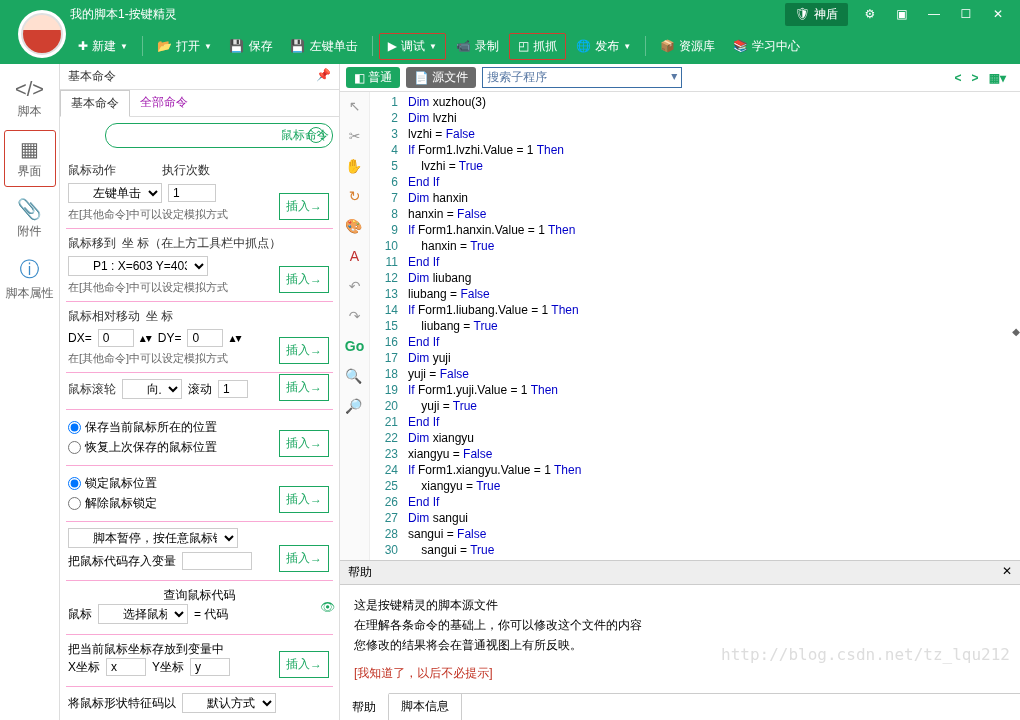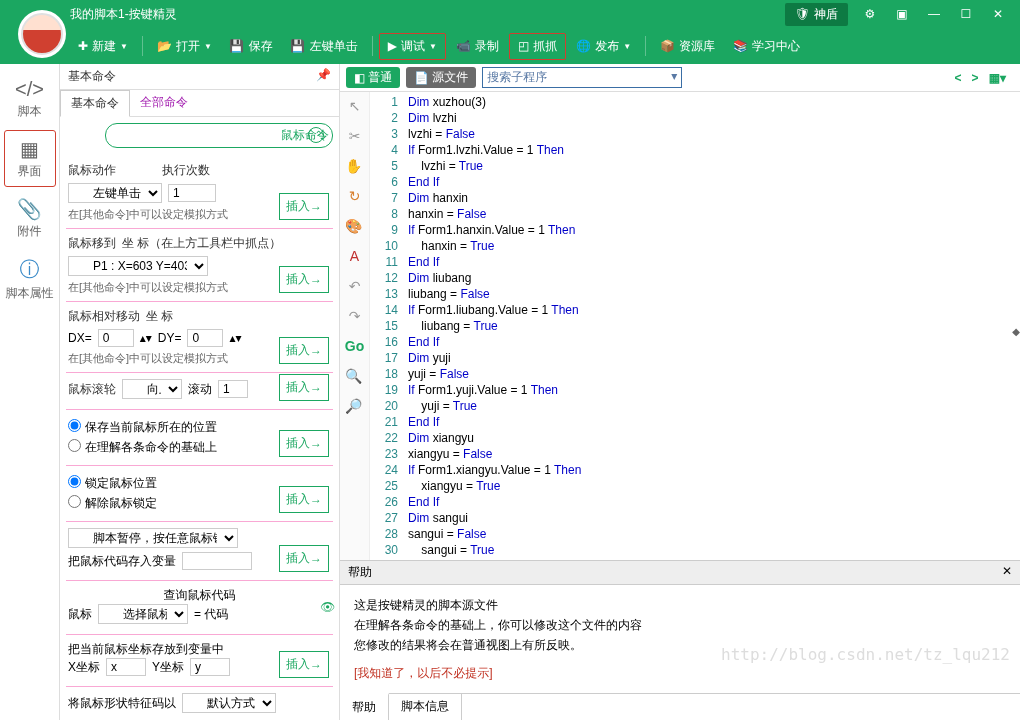--- a/index.html
+++ b/index.html
@@ -30,21 +30,21 @@
 .cat-header { border: 1px solid #1ba761; border-radius: 12px; padding: 3px; text-align: right; color: #1ba761; margin-bottom: 8px; position: relative; cursor: pointer; margin-left: 39px; }
 .cat-collapse { position: absolute; right: 8px; top: 3px; border: 1px solid #1ba761; border-radius: 50%; width: 16px; height: 16px; font-size: 10px; line-height: 14px; }
 .cmd-block { border-bottom: 1px solid #f9a8d4; padding: 6px 2px; position: relative; }
 .cmd-row { display: flex; align-items: center; gap: 6px; margin-bottom: 4px; flex-wrap: wrap; }
 .cmd-label { color: #333; }
 .cmd-select, .cmd-input { border: 1px solid #ccc; padding: 1px 4px; background: #fff; }
 .cmd-select { min-width: 60px; padding-left: 20px; }
 .cmd-input { width: 48px; }
 .insert-btn { border: 1px solid #1ba761; color: #1ba761; background: #fff; padding: 4px 6px; cursor: pointer; position: absolute; right: 4px; bottom: 8px; }
 .cmd-note { color: #666; font-size: 11px; }
-.radio-row { display: flex; align-items: flex-start; gap: 4px; margin: 3px 0; }
+.radio-row { display: flex; align-items: center; gap: 4px; margin: 3px 0; }
 .editor-area { flex: 1; display: flex; flex-direction: column; }
 .editor-toolbar { height: 28px; border-bottom: 1px solid #ddd; display: flex; align-items: center; padding: 0 6px; gap: 6px; }
 .et-btn { padding: 2px 8px; border-radius: 3px; cursor: pointer; color: #fff; display: flex; align-items: center; gap: 3px; }
 .et-green { background: #1ba761; }
 .et-gray { background: #6a6a6a; }
 .search-box { border: 1px solid #3a6ea5; padding: 1px 4px; width: 200px; color: #5a7aa5; display: flex; justify-content: space-between; }
 .nav-arrows { margin-left: auto; display: flex; gap: 10px; padding-right: 8px; }
 .nav-arrow { color: #1ba761; cursor: pointer; font-weight: bold; }
 .editor-main { flex: 1; display: flex; overflow: hidden; }
 .editor-gutter { width: 30px; background: #fafafa; display: flex; flex-direction: column; align-items: center; padding-top: 6px; gap: 14px; color: #999; border-right: 1px solid #eee; }
@@ -209,21 +209,21 @@
         <button class="insert-btn">插入→</button>
       </div>
 
       <div class="cmd-block">
         <div class="radio-row">
             <input type="radio" checked="" style="">
             <span>保存当前鼠标所在的位置</span>
           </div>
         <div class="radio-row">
             <input type="radio" style="">
-            <span>在理解各条命令的基础上</span>
+            <span>恢复上次保存的鼠标位置</span>
           </div>
         <button class="insert-btn">插入→</button>
       </div>
 
       <div class="cmd-block">
         <div class="radio-row">
             <input type="radio" checked="" style="">
             <span>锁定鼠标位置</span>
           </div>
         <div class="radio-row">

